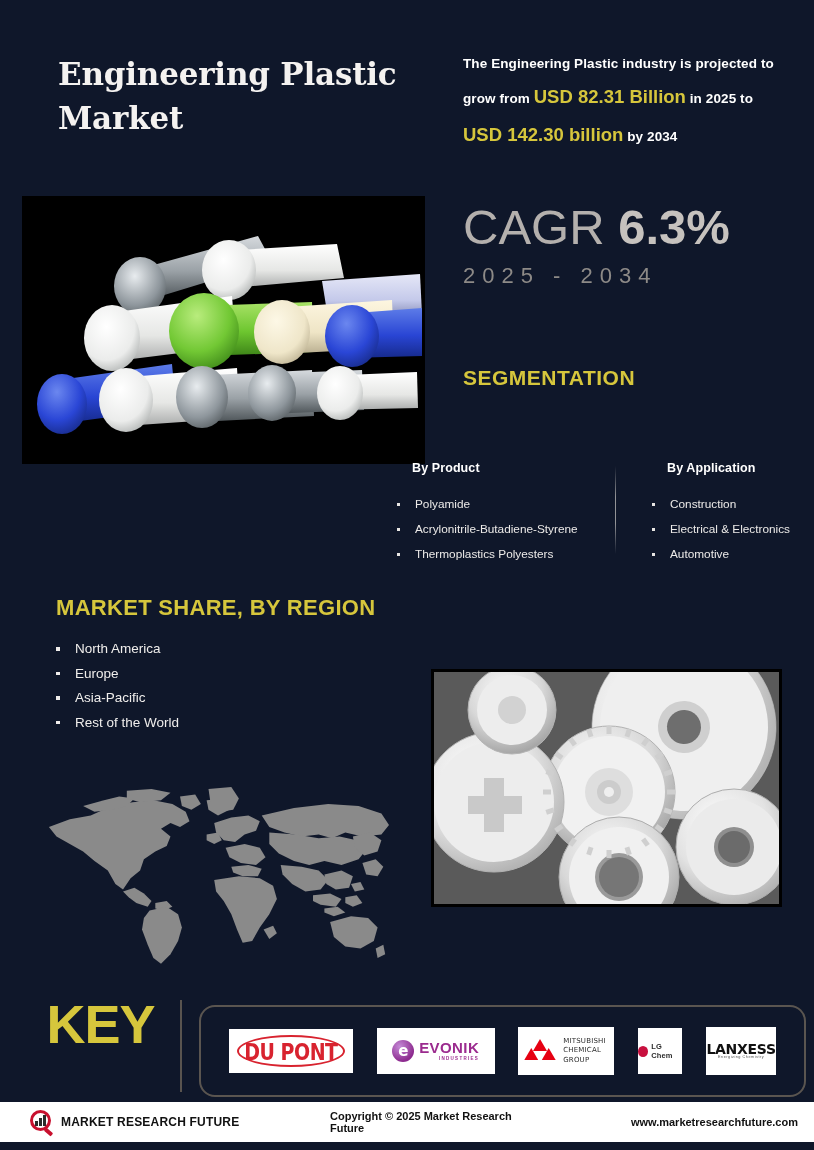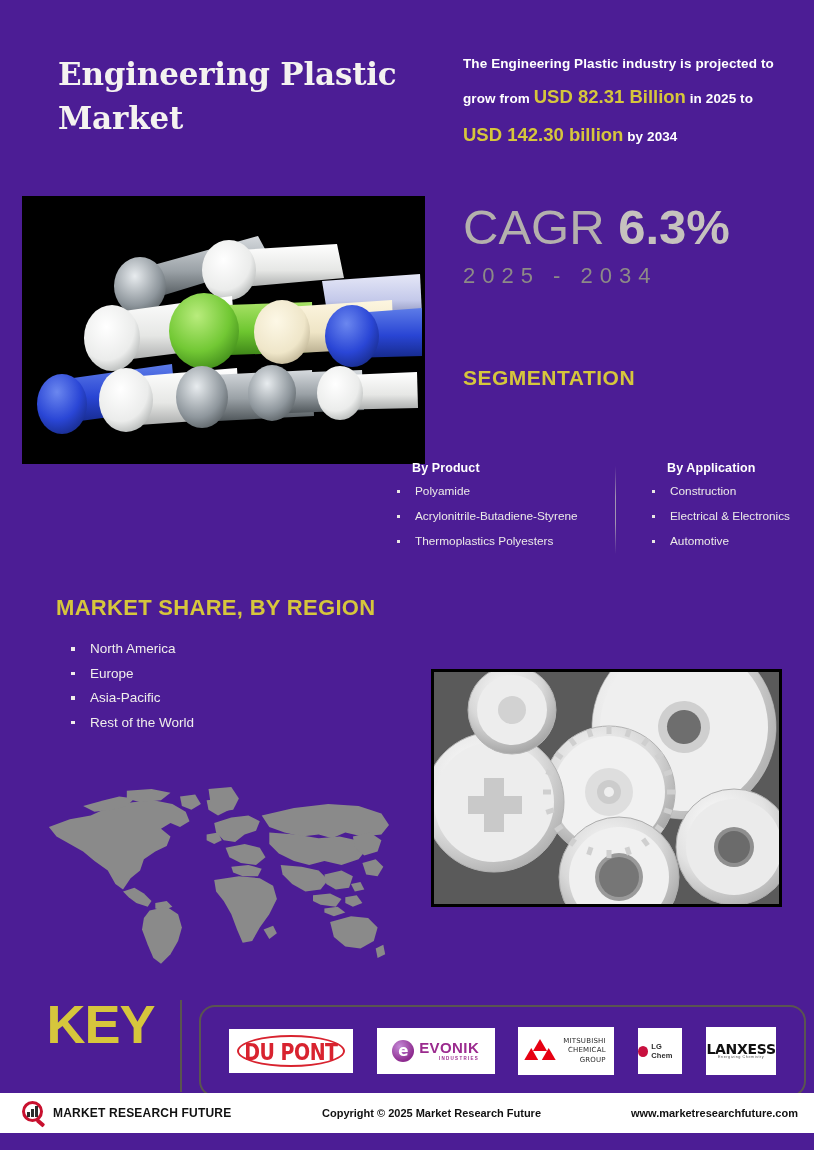--- a/index.html
+++ b/index.html
@@ -5,21 +5,21 @@
   * { box-sizing: border-box; margin: 0; padding: 0; }
   html, body {
     width: 814px; height: 1150px;
     background: #0d0b0b;
     font-family: "Liberation Sans", sans-serif;
     overflow: hidden;
   }
   .page {
     position: relative;
     width: 814px; height: 1150px;
-    background: #4c1d95;
+    background: #0f172a;
     overflow: hidden;
   }
 
   
   .title {
     position: absolute;
     left: 58px; top: 52px;
     width: 370px;
     font-family: "DejaVu Serif", "Liberation Serif", serif;
     font-size: 31px;
@@ -82,21 +82,21 @@
     width: 400px;
     display: flex;
   }
   .seg-col { position: relative; }
   .seg-col.product { width: 240px; }
   .seg-col.application { width: 160px; padding-left: 15px; }
   .seg-col-title {
     color: #ffffff;
     font-size: 12.5px;
     font-weight: 700;
-    margin-bottom: 11px;
+    margin-bottom: 24px;
     letter-spacing: 0.1px;
     padding-left: 19px;
   }
   .seg-list { list-style: none; }
   .seg-list li {
     position: relative;
     color: #eceae8;
     font-size: 11.8px;
     font-weight: 400;
     line-height: 1;
@@ -122,21 +122,21 @@
   .region-heading {
     position: absolute;
     left: 56px; top: 595px;
     color: #d6c63c;
     font-size: 22px;
     font-weight: 700;
     letter-spacing: 0.3px;
   }
   .region-list {
     position: absolute;
-    left: 66px; top: 642px;
+    left: 51px; top: 642px;
     list-style: none;
   }
   .region-list li {
     position: relative;
     color: #f0eeec;
     font-size: 13.5px;
     line-height: 1;
     padding-left: 24px;
     margin-bottom: 11px;
   }
@@ -252,21 +252,21 @@
     color: #9b2b8e; font-size: 15px; font-weight: 700;
     letter-spacing: 0.4px; display: block;
   }
   .evonik-sub {
     color: #9b2b8e; font-size: 4.5px; font-weight: 700;
     letter-spacing: 1.3px; display: block; text-align: right;
     margin-top: 2px;
   }
 
   
-  .mitsu-mark { display: flex; align-items: center; gap: 10px; text-align: right; }
+  .mitsu-mark { display: flex; align-items: center; gap: 10px; }
   .mitsu-logo { position: relative; width: 26px; height: 24px; }
   .mitsu-d {
     position: absolute;
     width: 0; height: 0;
     border-left: 7px solid transparent;
     border-right: 7px solid transparent;
     border-bottom: 12px solid #e60012;
   }
   .mitsu-d.top  { left: 6px; top: 0; }
   .mitsu-d.bl   { left: -1px; top: 12px; transform: rotate(120deg); }
@@ -299,25 +299,26 @@
     width: 54px; height: 2px; background: #d8232f;
     margin: 1.5px auto 1.5px;
   }
   .lanxess-sub {
     color: #555; font-size: 3.8px; letter-spacing: 0.5px; display: block;
   }
 
   
   .footer {
     position: absolute;
-    left: 0; bottom: 17px;
+    left: 0; bottom: 8px;
     width: 814px; height: 40px;
     background: #ffffff;
     display: flex;
     align-items: center;
+    padding-left: 8px;
   }
   .footer-brand {
     display: flex; align-items: center; gap: 7px;
     margin-left: 22px; width: 300px;
   }
   .mrf-logo { position: relative; width: 24px; height: 24px; }
   .mrf-ring {
     position: absolute; left: 0; top: 0;
     width: 21px; height: 21px; border-radius: 50%;
     border: 3px solid #c8102e;

